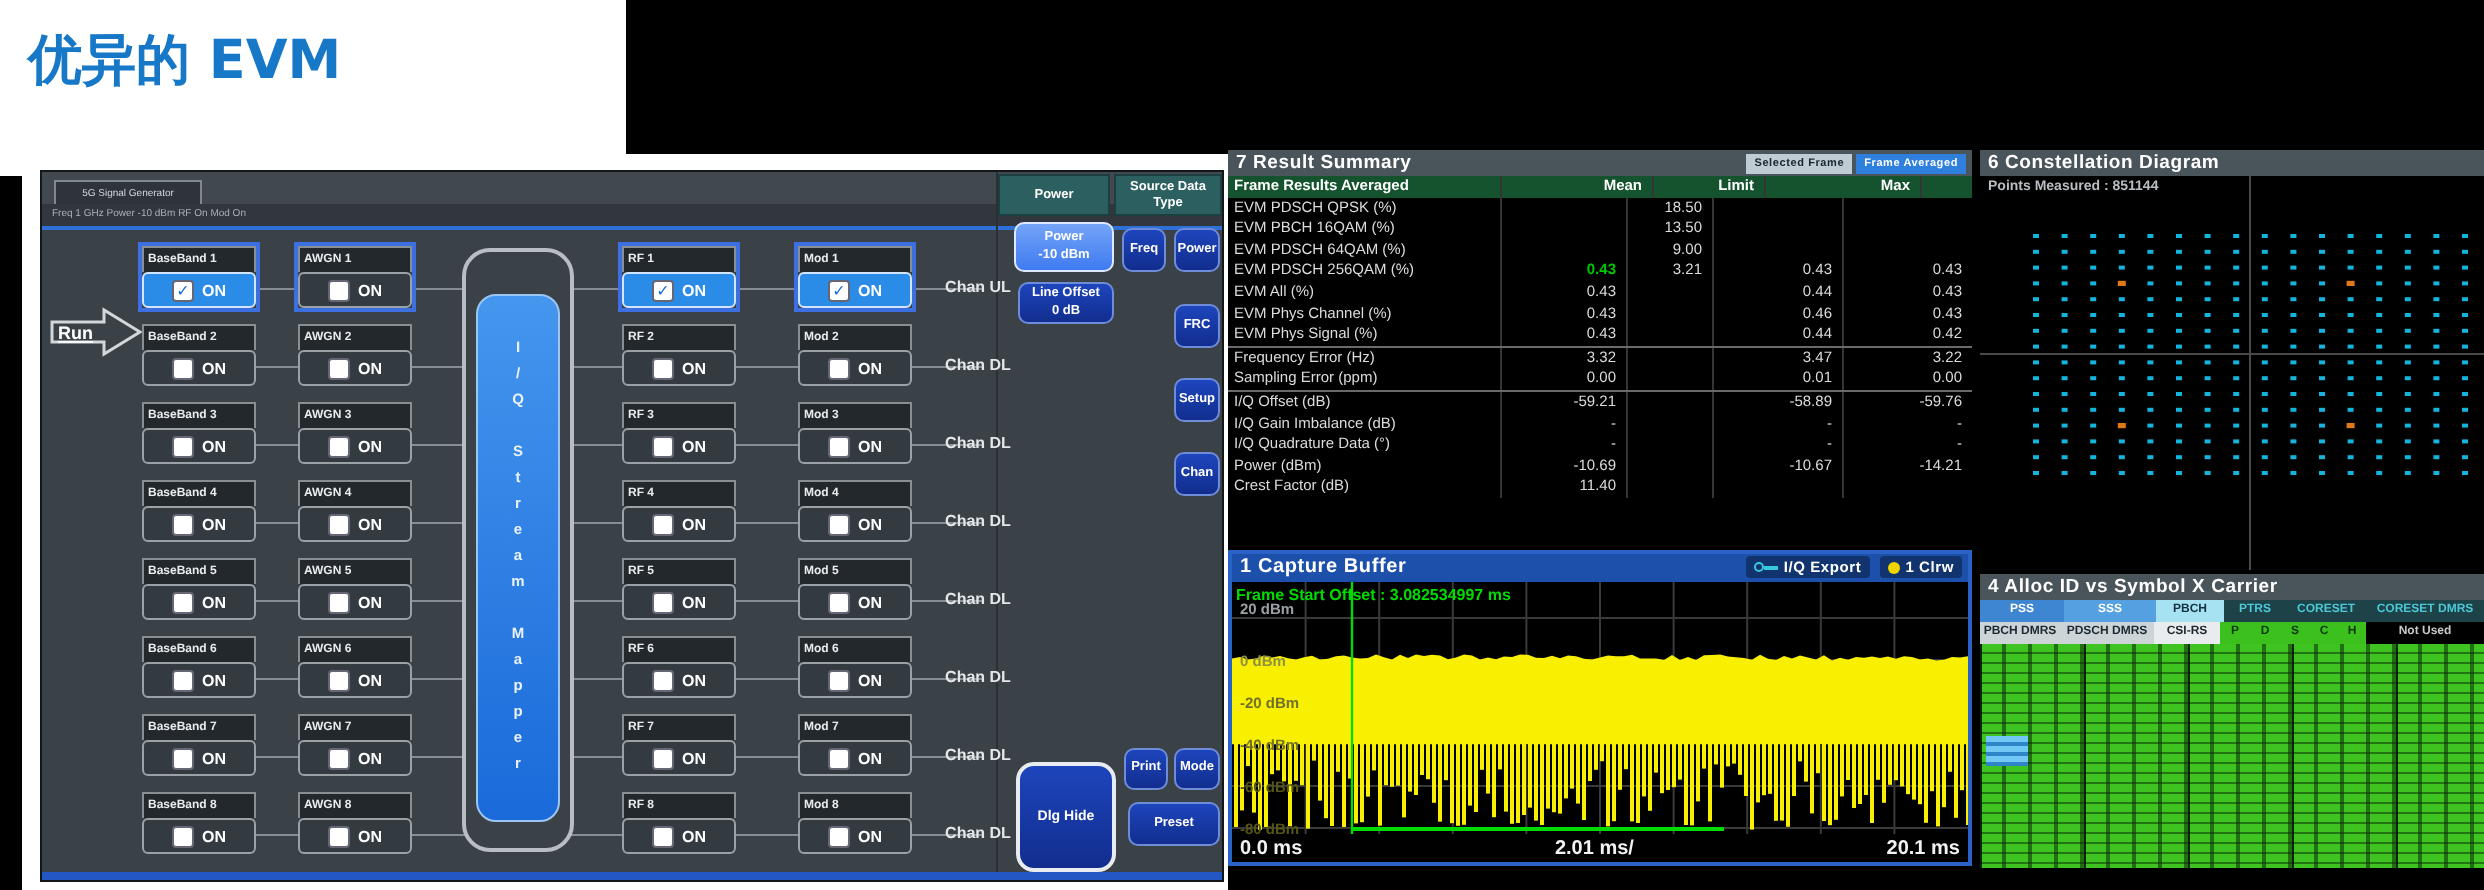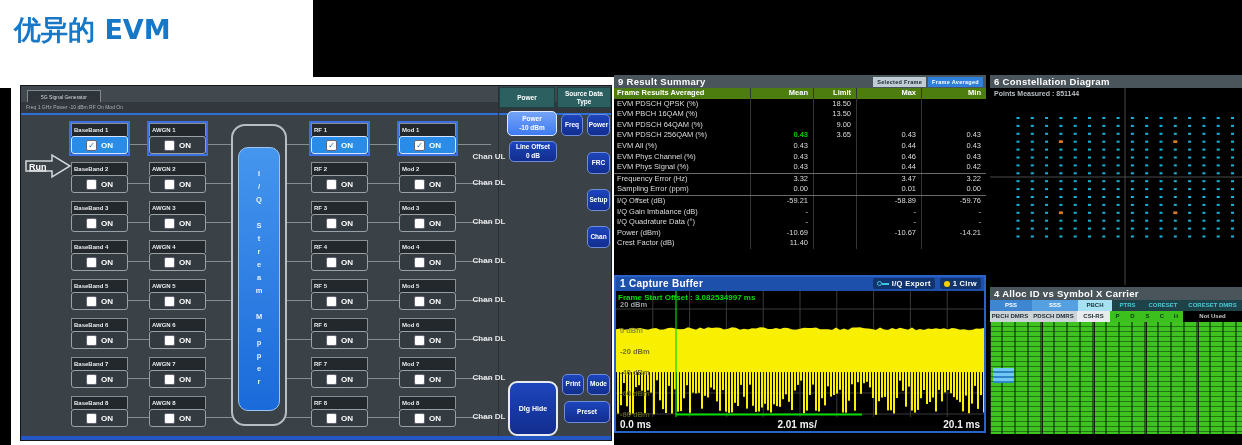--- a/index.html
+++ b/index.html
@@ -70,21 +70,21 @@
          letter-spacing:.3px;white-space:nowrap;}
   .phead.blue{background:#1d50aa;height:14px;line-height:14px;font-size:10px;}
 
   
   #rs-tabs{position:absolute;right:3px;top:1.5px;display:flex;gap:2px;}
   .rs-tab{height:10px;line-height:10px;font-size:5.5px;font-weight:bold;padding:0 4px;}
   .rs-tab.inactive{background:#c0ccd4;color:#17262e;}
   .rs-tab.active{background:#2f80dd;color:#fff;}
   #rs-table{position:absolute;left:0;top:13px;width:372px;}
   .rs-row{display:grid;grid-template-columns:137px 63px 43px 65px 64px;height:10.6px;}
-  .rs-row.hdr{background:#4d7c0f;}
+  .rs-row.hdr{background:#14532d;gap:13px;}
   .rs-row.hdr .rs-cell{color:#fff;font-weight:bold;}
   .rs-cell{font-size:7.5px;line-height:10.6px;color:#dcdcdc;border-right:1px solid #353535;
            padding:0 5px 0 3px;white-space:nowrap;overflow:hidden;box-sizing:border-box;}
   .rs-cell:last-child{border-right:none;}
   .rs-cell.num{text-align:right;}
   .rs-row.sep{border-top:1px solid #6a6a6a;}
   .rs-section{background:#434d54;color:#fff;font-weight:bold;font-size:7.5px;line-height:10.6px;
               height:10.6px;padding-left:3px;white-space:nowrap;overflow:hidden;}
   .green{color:#00c800;font-weight:bold;}
 
@@ -166,21 +166,21 @@
           <span class="on-t">ON</span>
         </div>
       </div>
       <div class="blk sel" style="left: 378px; top: 6px;">
         <div class="blk-label">Mod 1</div>
         <div class="blk-on checked">
           <span class="cb">✓</span>
           <span class="on-t">ON</span>
         </div>
       </div>
-      <div class="chan" style="left: 442px; top: 35px;">Chan UL</div>
+      <div class="chan" style="left: 442px; top: 22px;">Chan UL</div>
       <div class="conn" style="top: 66px;"></div>
       <div class="blk" style="left: 50px; top: 45px;">
         <div class="blk-label">BaseBand 2</div>
         <div class="blk-on">
           <span class="cb"></span>
           <span class="on-t">ON</span>
         </div>
       </div>
       <div class="blk" style="left: 128px; top: 45px;">
         <div class="blk-label">AWGN 2</div>
@@ -411,21 +411,21 @@
   <div class="mbtn" style="left:543px;top:315px;width:46px;height:22px;">Preset</div>
   <div class="mbtn big" style="left:487px;top:295px;width:50px;height:55px;">Dlg Hide</div>
   <div class="abs" id="menu-vline"></div>
   <div class="abs" id="gen-bottom"></div>
 </div>
 
 <div class="abs" id="ana-window">
 
   <div class="panel" style="left:0;top:0;width:372px;height:210px;">
     <div class="phead">
-      <span>9 Result Summary</span>
+      <span>7 Result Summary</span>
       <div id="rs-tabs">
           <span class="rs-tab inactive">Selected Frame</span>
           <span class="rs-tab active">Frame Averaged</span>
         </div>
     </div>
     <div id="rs-table">
         <div class="rs-row hdr">
           <div class="rs-cell">Frame Results Averaged</div>
           <div class="rs-cell num">Mean</div>
           <div class="rs-cell num">Limit</div>
@@ -449,21 +449,21 @@
         <div class="rs-row">
           <div class="rs-cell">EVM PDSCH 64QAM (%)</div>
           <div class="rs-cell num"></div>
           <div class="rs-cell num">9.00</div>
           <div class="rs-cell num"></div>
           <div class="rs-cell num"></div>
         </div>
         <div class="rs-row">
           <div class="rs-cell">EVM PDSCH 256QAM (%)</div>
           <div class="rs-cell num green">0.43</div>
-          <div class="rs-cell num">3.65</div>
+          <div class="rs-cell num">3.21</div>
           <div class="rs-cell num">0.43</div>
           <div class="rs-cell num">0.43</div>
         </div>
         <div class="rs-row">
           <div class="rs-cell">EVM All (%)</div>
           <div class="rs-cell num">0.43</div>
           <div class="rs-cell num"></div>
           <div class="rs-cell num">0.44</div>
           <div class="rs-cell num">0.43</div>
         </div>

